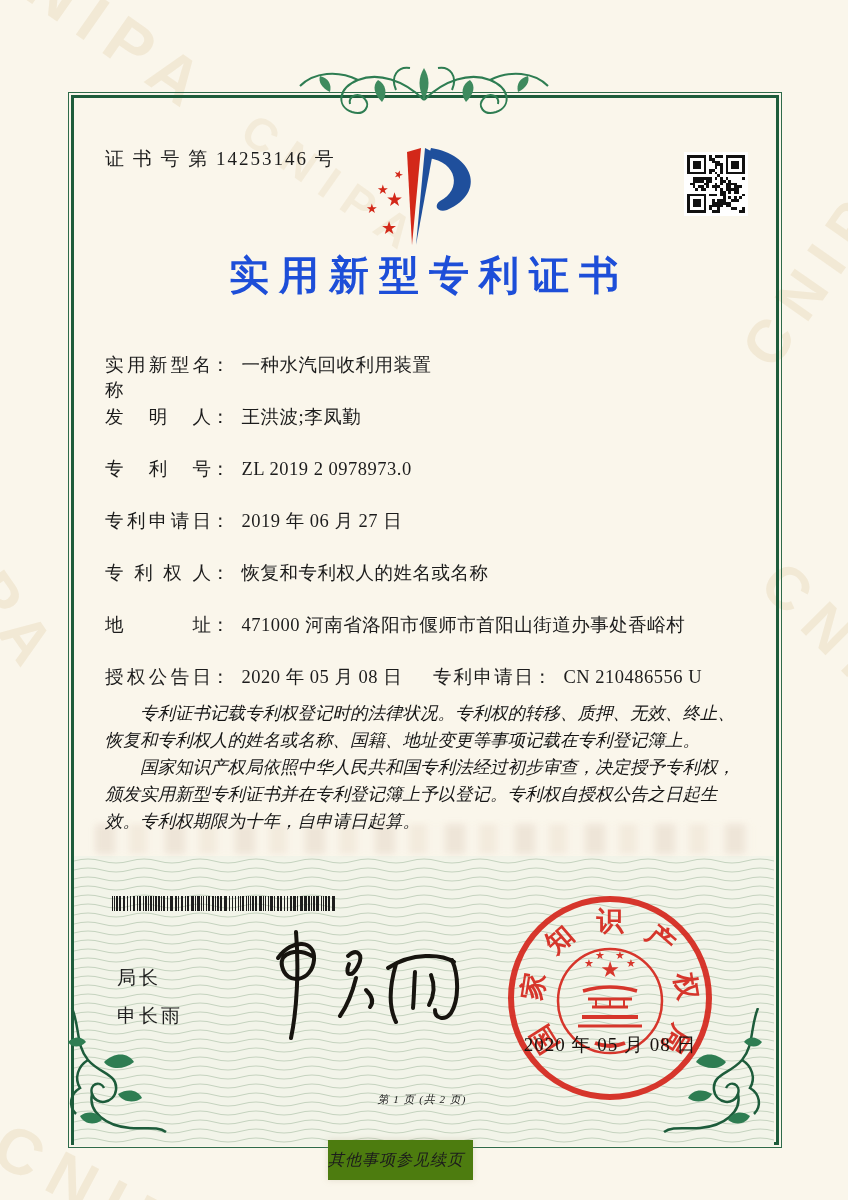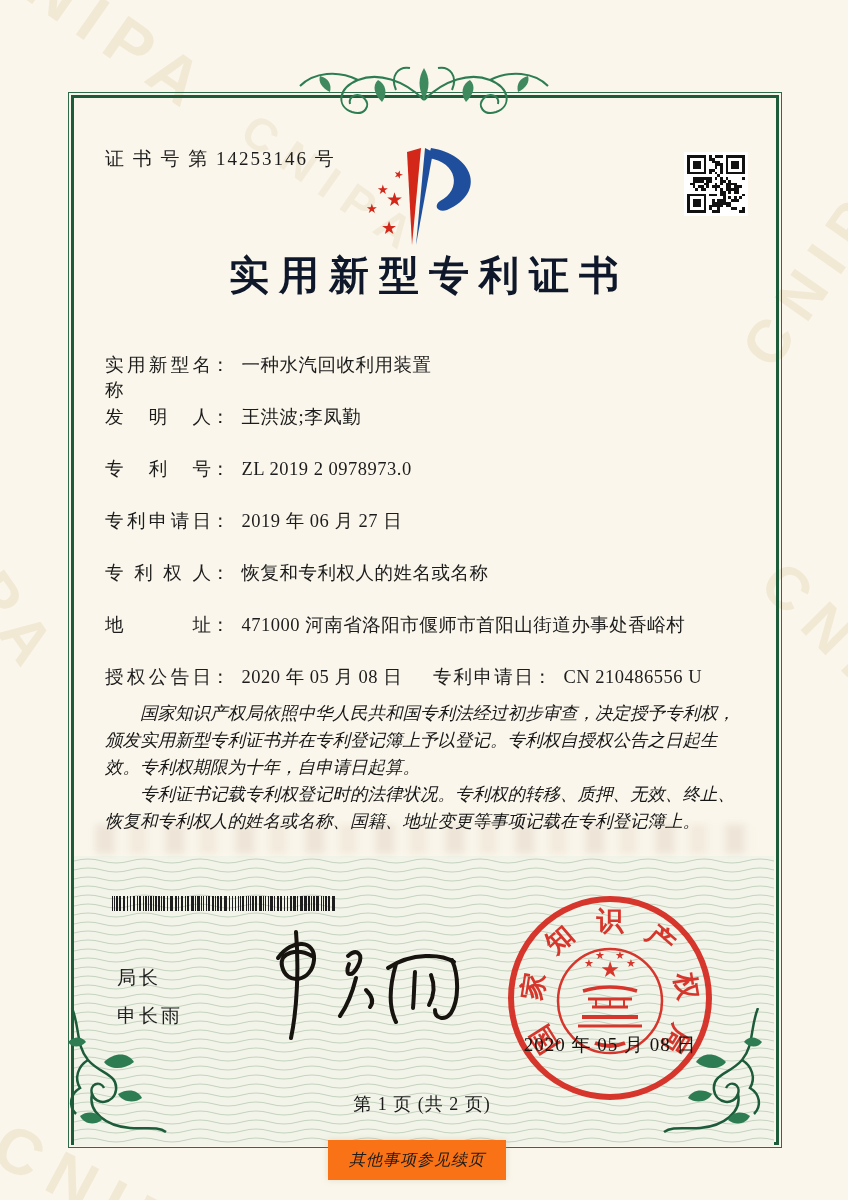--- a/index.html
+++ b/index.html
@@ -50,21 +50,21 @@
     filter: blur(3px);
     border-radius: 4px;
   }
   
   .cert-no { position: absolute; left: 105px; top: 146px; font-size: 19px; letter-spacing: 2px; z-index: 2; }
   .logo { position: absolute; left: 350px; top: 140px; z-index: 2; }
   .qr { position: absolute; left: 684px; top: 152px; width: 64px; height: 64px; background: #fff; padding: 3px; z-index: 2; }
   .title {
     position: absolute; left: 0; right: 0; top: 248px; text-align: center;
     font-size: 40px; font-weight: 700; letter-spacing: 10px; text-indent: 10px;
-    color: #0f172a; z-index: 2;
+    color: #1d4ed8; z-index: 2;
   }
   
   .fields { position: absolute; left: 105px; top: 352px; width: 650px; z-index: 2; }
   .frow { position: relative; height: 52px; font-size: 18.5px; }
   .flabel {
     display: inline-block; width: 106px;
     text-align: justify; text-align-last: justify;
     vertical-align: top;
   }
   .fcolon { display: inline-block; }
@@ -79,24 +79,24 @@
   
   .barcode { position: absolute; left: 112px; top: 896px; z-index: 2; }
   .director { position: absolute; left: 117px; top: 965px; z-index: 2; font-size: 19px; letter-spacing: 3px; }
   .director .name { margin-top: 12px; display: block; }
   .signature { position: absolute; left: 238px; top: 928px; z-index: 3; }
   .seal { position: absolute; left: 505px; top: 893px; z-index: 2; opacity: .93; }
   .seal-date {
     position: absolute; left: 505px; top: 1032px; width: 210px; text-align: center;
     font-size: 19px; letter-spacing: 1px; color: #15120e; z-index: 3;
   }
-  .page-no { position: absolute; left: 0; right: 4px; top: 1092px; text-align: center; font-size: 18px; z-index: 2; letter-spacing: 1px; }
+  .page-no { position: absolute; left: 0; right: 4px; top: 1092px; text-align: center; font-size: 11px; z-index: 2; letter-spacing: 1px; font-style: italic; }
   .footnote-box {
-    position: absolute; left: 328px; top: 1140px; width: 178px; height: 40px; z-index: 2;
-    background: #f97316; display: flex; align-items: center; justify-content: center;
+    position: absolute; left: 328px; top: 1140px; width: 145px; height: 40px; z-index: 2;
+    background: #4d7c0f; display: flex; align-items: center; justify-content: flex-start;
     box-shadow: 0 0 6px rgba(180,170,140,.35);
   }
   .footnote-box span { font-size: 16px; font-style: italic; letter-spacing: 1px; }
 </style>
 </head>
 <body>
 
 <div class="page">
 
   <div class="wm" style="left:-40px; top:-18px; font-size:66px; transform:rotate(35deg);">CNIPA</div>
@@ -448,22 +448,22 @@
     </div>
     <div class="frow">
       <span class="flabel">授权公告日</span><span class="fcolon">：</span><span class="fvalue">2020 年 05 月 08 日</span>
       <span class="fpair2">
         <span class="flabel" style="width:100px">专利申请日</span><span class="fcolon">：</span><span class="fvalue">CN 210486556 U</span>
       </span>
     </div>
   </div>
 
   <div class="notice">
+    <p>专利证书记载专利权登记时的法律状况。专利权的转移、质押、无效、终止、恢复和专利权人的姓名或名称、国籍、地址变更等事项记载在专利登记簿上。</p>
     <p>国家知识产权局依照中华人民共和国专利法经过初步审查，决定授予专利权，颁发实用新型专利证书并在专利登记簿上予以登记。专利权自授权公告之日起生效。专利权期限为十年，自申请日起算。</p>
-    <p>专利证书记载专利权登记时的法律状况。专利权的转移、质押、无效、终止、恢复和专利权人的姓名或名称、国籍、地址变更等事项记载在专利登记簿上。</p>
   </div>
 
   <svg class="barcode" id="barcode" width="226" height="15" viewBox="0 0 226 15">
       <rect x="0" y="0" width="1" height="15" fill="#1e1e1e"></rect>
       <rect x="2" y="0" width="1" height="15" fill="#1e1e1e"></rect>
       <rect x="4" y="0" width="2" height="15" fill="#1e1e1e"></rect>
       <rect x="7" y="0" width="2" height="15" fill="#1e1e1e"></rect>
       <rect x="11" y="0" width="2" height="15" fill="#1e1e1e"></rect>
       <rect x="15" y="0" width="1" height="15" fill="#1e1e1e"></rect>
       <rect x="18" y="0" width="1" height="15" fill="#1e1e1e"></rect>

